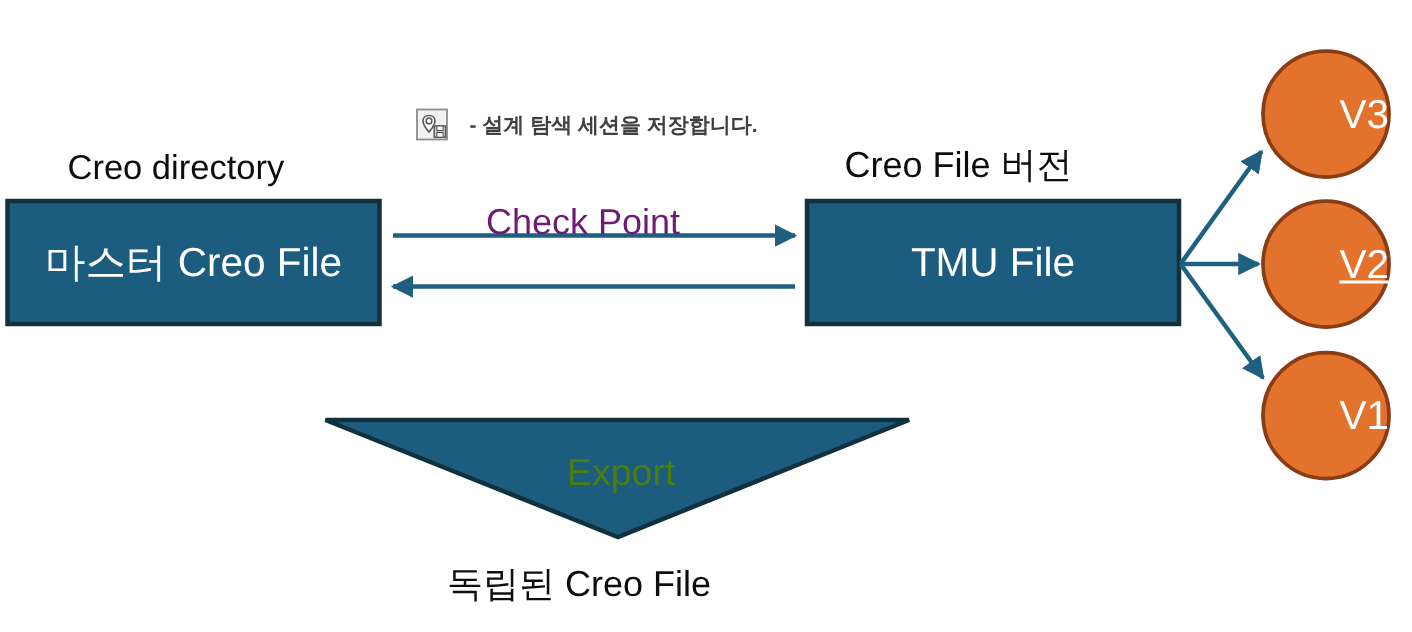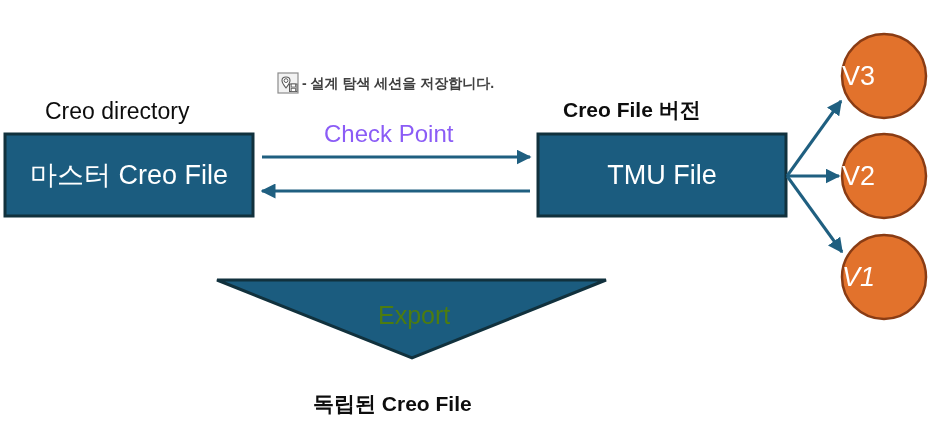--- a/index.html
+++ b/index.html
@@ -33,57 +33,58 @@
     text-align: center;
   }
   .caption {
     position: absolute;
     color: #0d0d0d;
     font-size: 23px;
     line-height: 1;
     white-space: nowrap;
   }
   .caption-bold {
-    font-weight: bold;
-    font-size: 21px;
+    font-weight: normal;
+    font-size: 24px;
   }
   .edge-label {
     position: absolute;
-    color: #8b5cf6;
+    color: #701a75;
     font-size: 24px;
     line-height: 1;
     white-space: nowrap;
+    margin-top: 15px;
   }
   .tip-row {
     position: absolute;
     left: 277px;
     top: 72px;
     display: flex;
     align-items: center;
-    gap: 3px;
+    gap: 14px;
   }
   .tip-icon {
     width: 22px;
     height: 22px;
     display: block;
   }
   .tip-text {
     color: #404040;
     font-size: 14px;
     font-weight: bold;
     line-height: 1;
     white-space: nowrap;
   }
   .circle-label {
     position: absolute;
     color: #ffffff;
     font-size: 27px;
     line-height: 1;
     white-space: nowrap;
-    text-align: left;
+    text-align: right;
     width: 84px;
   }
   .tri-label {
     position: absolute;
     color: #4d7c0f;
     font-size: 25px;
     line-height: 1;
     white-space: nowrap;
   }
 </style>
@@ -134,19 +135,19 @@
         <rect x="14.2" y="12" width="4.2" height="3" fill="#ffffff" stroke="#5a5a5a" stroke-width="0.8"></rect>
         <rect x="14.2" y="16.3" width="4.2" height="3.2" fill="#ffffff" stroke="#5a5a5a" stroke-width="0.8"></rect>
       </svg>
     </span>
     <span class="tip-text">- 설계 탐색 세션을 저장합니다.</span>
   </div>
 
   <div class="edge-label" style="left:324px; top:122px;">Check Point</div>
 
   <div class="circle-label" style="left:842px; top:63px;">V3</div>
-  <div class="circle-label" style="left:842px; top:163px;">V2</div>
-  <div class="circle-label" style="left:842px; top:264px;font-style:italic;">V1</div>
+  <div class="circle-label" style="left:842px; top:163px;text-decoration:underline;">V2</div>
+  <div class="circle-label" style="left:842px; top:264px;">V1</div>
 
   <div class="tri-label" style="left:378px; top:303px;">Export</div>
-  <div class="caption caption-bold" style="left:313px; top:378px;margin-top:15px;">독립된 Creo File</div>
+  <div class="caption caption-bold" style="left:298px; top:378px;">독립된 Creo File</div>
 
 </div>
 
 </body></html>

